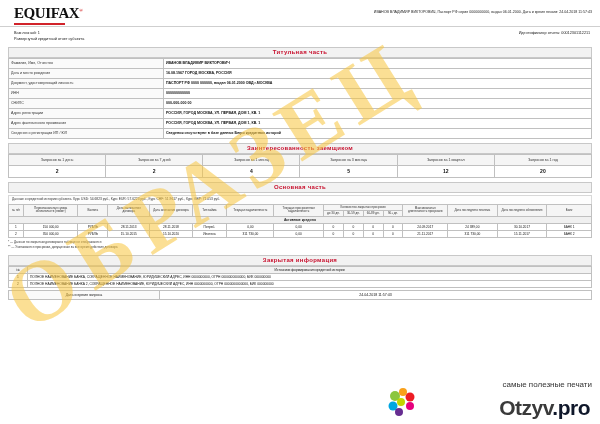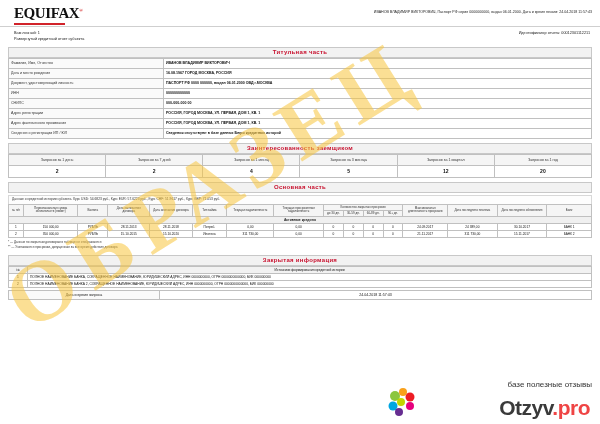--- a/index.html
+++ b/index.html
@@ -125,21 +125,21 @@
     display:flex;align-items:center;
   }
   .badge .tag{
     position:absolute;top:2px;right:8px;font-size:8px;color:#333;
   }
   .badge .brand{
     position:absolute;bottom:4px;right:10px;
     font-family:"Liberation Sans",sans-serif;
     font-size:21px;font-weight:bold;color:#3a3a3a;letter-spacing:-0.5px;
   }
-  .badge .brand .pro{color:#ef4444;}
+  .badge .brand .pro{color:#0f172a;}
   .badge .flower{position:absolute;bottom:6px;left:22px;}
 </style>
 </head>
 <body>
 
 <div class="page">
 
   <div class="header">
     <div class="logo">
       <span>EQUIFAX</span><span class="reg">®</span>
@@ -328,21 +328,21 @@
   <div class="dateline">
     <div class="c1">Дата и время запроса</div>
     <div class="c2">24.04.2018 11:57:43</div>
   </div>
 
   <div class="watermark">
     <span>ОБРАЗЕЦ</span>
   </div>
 
   <div class="badge">
-    <div class="tag">базе полезные отзывы</div>
+    <div class="tag">самые полезные печати</div>
     <svg class="flower" width="34" height="30" viewBox="0 0 34 30">
       <circle cx="9" cy="8" r="5" fill="#8cc63f"></circle>
       <circle cx="17" cy="4" r="4" fill="#f9a01b"></circle>
       <circle cx="24" cy="9" r="4.5" fill="#ed1c24"></circle>
       <circle cx="7" cy="18" r="4.5" fill="#00a6e2"></circle>
       <circle cx="15" cy="14" r="4" fill="#c2d500"></circle>
       <circle cx="24" cy="18" r="4" fill="#e6007e"></circle>
       <circle cx="13" cy="24" r="4" fill="#662d91"></circle>
     </svg>
     <div class="brand"><span>Otzyv</span><span class="pro">.pro</span></div>

